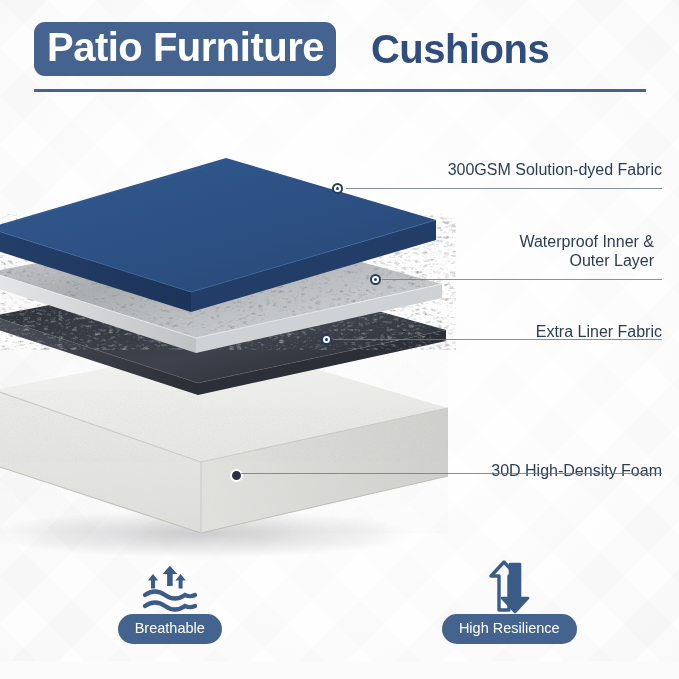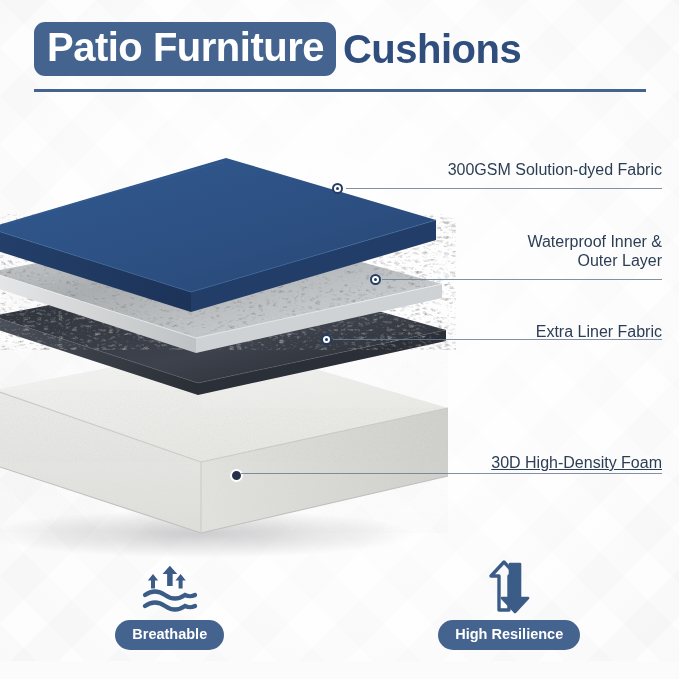--- a/index.html
+++ b/index.html
@@ -26,21 +26,21 @@
   .header{position:absolute;left:0;top:18px;width:679px;height:72px;z-index:6;}
   .title-row{position:absolute;left:34px;top:4px;display:flex;align-items:center;}
   .badge-title{
     background:#44648f;color:#ffffff;
     font-size:40px;font-weight:bold;letter-spacing:-0.5px;
     padding:2px 12px 6px 13px;border-radius:11px;
     line-height:46px;white-space:nowrap;
   }
   .plain-title{
     color:#2f4d7d;font-size:40px;font-weight:bold;letter-spacing:-0.5px;
-    line-height:46px;padding-left:7px;white-space:nowrap;
+    line-height:46px;padding-left:7px;white-space:nowrap;margin-left:28px;
   }
   .header-rule{position:absolute;left:34px;top:71px;width:612px;height:3px;background:#44648f;}
 
   
   .stack{position:absolute;left:-14px;top:140px;width:470px;height:420px;z-index:3;}
   .stack svg{display:block;}
 
   
   .callout{position:absolute;z-index:5;}
   .callout .c-text{
@@ -59,41 +59,41 @@
     position:absolute;width:9px;height:9px;border-radius:50%;
     background:#26324a;border:2px solid #ffffff;box-sizing:content-box;
   }
 
   #callout-fabric{left:332px;top:160px;width:330px;}
   #callout-fabric .c-text{position:absolute;right:0;top:0;}
   #callout-fabric .c-line{position:absolute;left:14px;right:0;top:28px;}
   #callout-fabric .c-ring{left:0px;top:23px;}
 
   #callout-waterproof{left:400px;top:232px;width:262px;}
-  #callout-waterproof .c-text{position:absolute;right:0;top:0;margin-left:47px;}
+  #callout-waterproof .c-text{position:absolute;right:8px;top:0;margin-left:47px;}
   #callout-waterproof .c-line{position:absolute;left:-18px;right:0;top:47px;}
   #callout-waterproof .c-ring{left:-30px;top:42px;}
 
   #callout-liner{left:392px;top:311px;width:270px;}
   #callout-liner .c-text{position:absolute;right:0;top:0;margin-top:11px;}
   #callout-liner .c-line{position:absolute;left:-59px;right:0;top:28px;}
   #callout-liner .c-ring{left:-71px;top:23px;}
 
   #callout-foam{left:230px;top:445px;width:432px;}
-  #callout-foam .c-text{position:absolute;right:0;top:8px;text-decoration:underline;}
+  #callout-foam .c-text{position:absolute;right:0;top:16px;}
   #callout-foam .c-line{position:absolute;left:11px;right:0;top:28px;}
   #callout-foam .c-dot{left:0px;top:24px;}
 
   
   .features{position:absolute;left:0;top:556px;width:679px;height:110px;z-index:6;display:flex;}
   .feature{flex:1;display:flex;flex-direction:column;align-items:center;}
   .feat-icon{height:58px;display:flex;align-items:flex-end;justify-content:center;}
   .feat-pill{
-    margin-top:6px;background:#44648f;color:#fff;
-    font-size:14.5px;font-weight:bold;
+    background:#44648f;color:#fff;
+    font-size:14.5px;font-weight:normal;
     padding:7px 17px 8px 17px;border-radius:16px;white-space:nowrap;
     line-height:15px;
   }
 </style>
 </head>
 <body>
 
 <div id="page">
 
   <div class="header">

